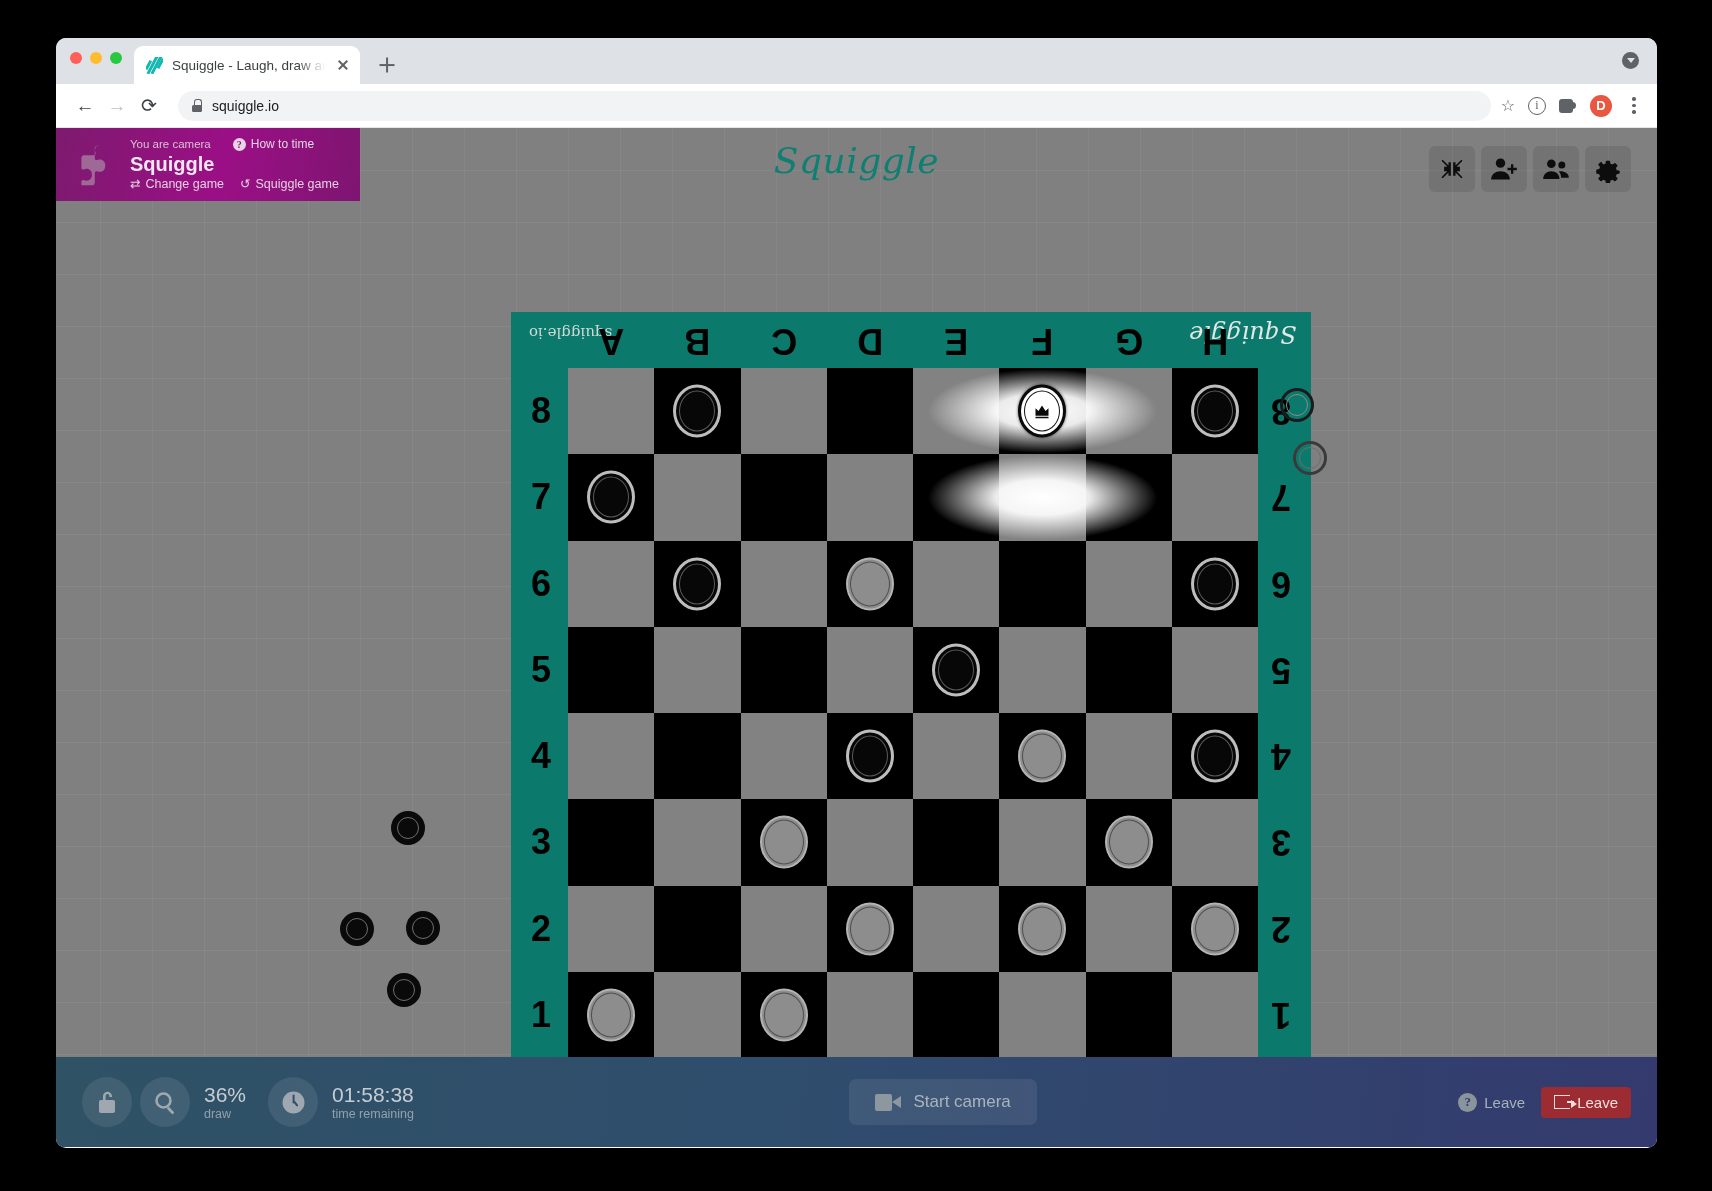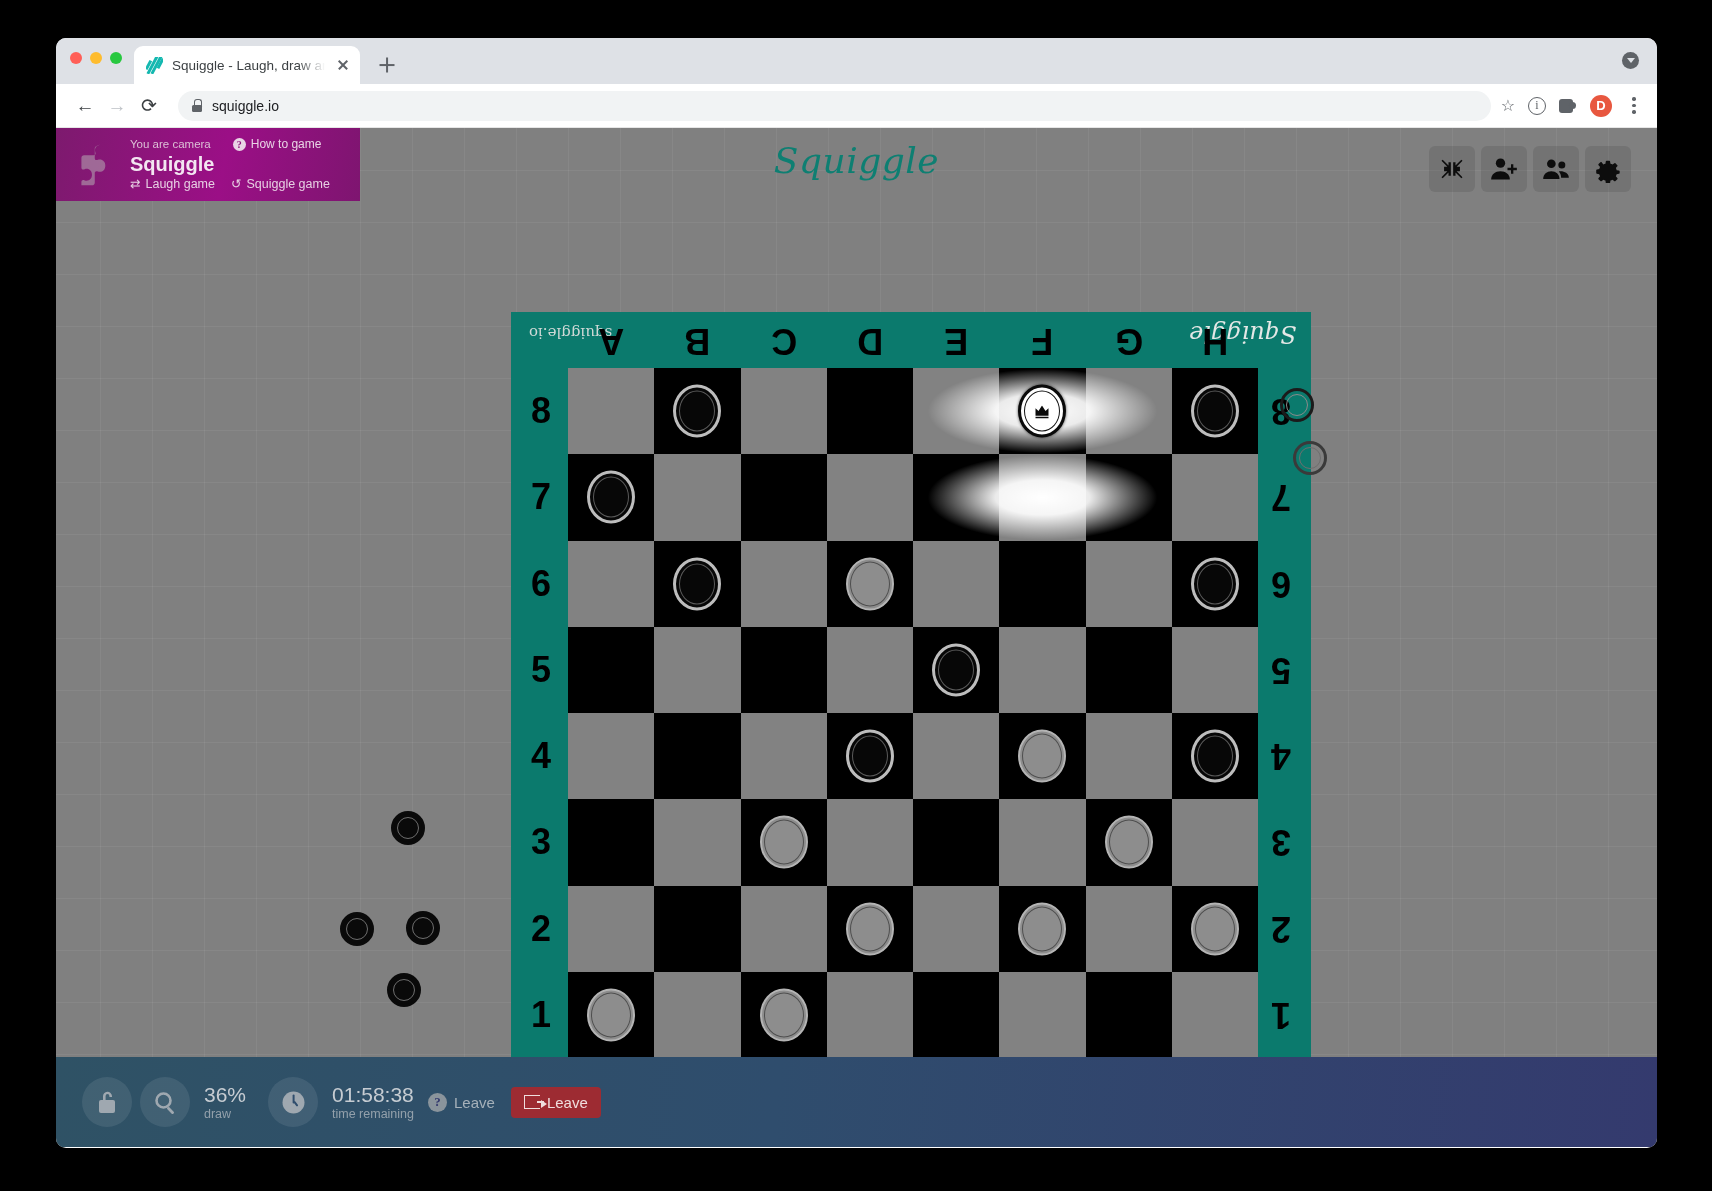--- a/index.html
+++ b/index.html
@@ -526,28 +526,28 @@
         <div class="puzzle-logo">
           <svg viewBox="0 0 64 64">
             <path fill="#b6acb4" d="M40 6c-5 0-8 3.2-8 7 0 2 .8 3 .8 4.3 0 1.4-1 2.2-2.6 2.2H18c-2 0-3.4 1.4-3.4 3.3v12.5c0 1.7 1 2.6 2.3 2.6 1.4 0 2.3-1 4.4-1 3.8 0 6.8 3.2 6.8 7.6s-3 7.6-6.8 7.6c-2 0-3-1-4.4-1-1.3 0-2.3.9-2.3 2.6V58h13.8c1.9 0 3.3-1.4 3.3-3.3V42.4c0-1.6.9-2.5 2.2-2.5 1.3 0 2.3.8 4.3.8 3.8 0 7-3 7-7.9s-3.2-7.9-7-7.9c-2 0-3 .8-4.3.8-1.3 0-2.2-.9-2.2-2.5V10.9C31.7 8.3 35 6 40 6z"></path>
           </svg>
         </div>
         <div class="gb-text">
           <div class="gb-row1">
             <span class="gb-sub">You are camera</span>
             <span class="gb-how">
               <span class="ico-q">?</span>
-              <span>How to game</span>
+              <span>How to time</span>
             </span>
           </div>
           <div class="gb-title">Squiggle</div>
           <div class="gb-row3">
             <span class="gb-link">
               <span>⇄</span>
-              <span>Laugh game</span>
+              <span>Change game</span>
             </span>
             <span class="gb-link">
               <span>↺</span>
               <span>Squiggle game</span>
             </span>
           </div>
         </div>
       </div>
 
       <div class="brand">Squiggle</div>
@@ -788,20 +788,26 @@
                 <rect x="12.6" y="5.5" width="2" height="9" rx="1" fill="#2f4d6d"></rect>
                 <rect x="13.2" y="13" width="2" height="6" rx="1" fill="#2f4d6d" transform="rotate(-38 13.2 13)"></rect>
               </svg>
           </div>
           <div class="tb-stat">
             <div class="tb-val">01:58:38</div>
             <div class="tb-cap">time remaining</div>
           </div>
         </div>
 
+        <div class="tb-center">
+          <div class="cambtn">
+            <span class="camico"></span>
+            <span>Start camera</span>
+          </div>
+        </div>
 
         <div class="tb-right">
           <div class="help">
             <span class="help-q">?</span>
             <span>Leave</span>
           </div>
           <div class="leave">
             <span class="leave-ico"></span>
             <span>Leave</span>
           </div>

